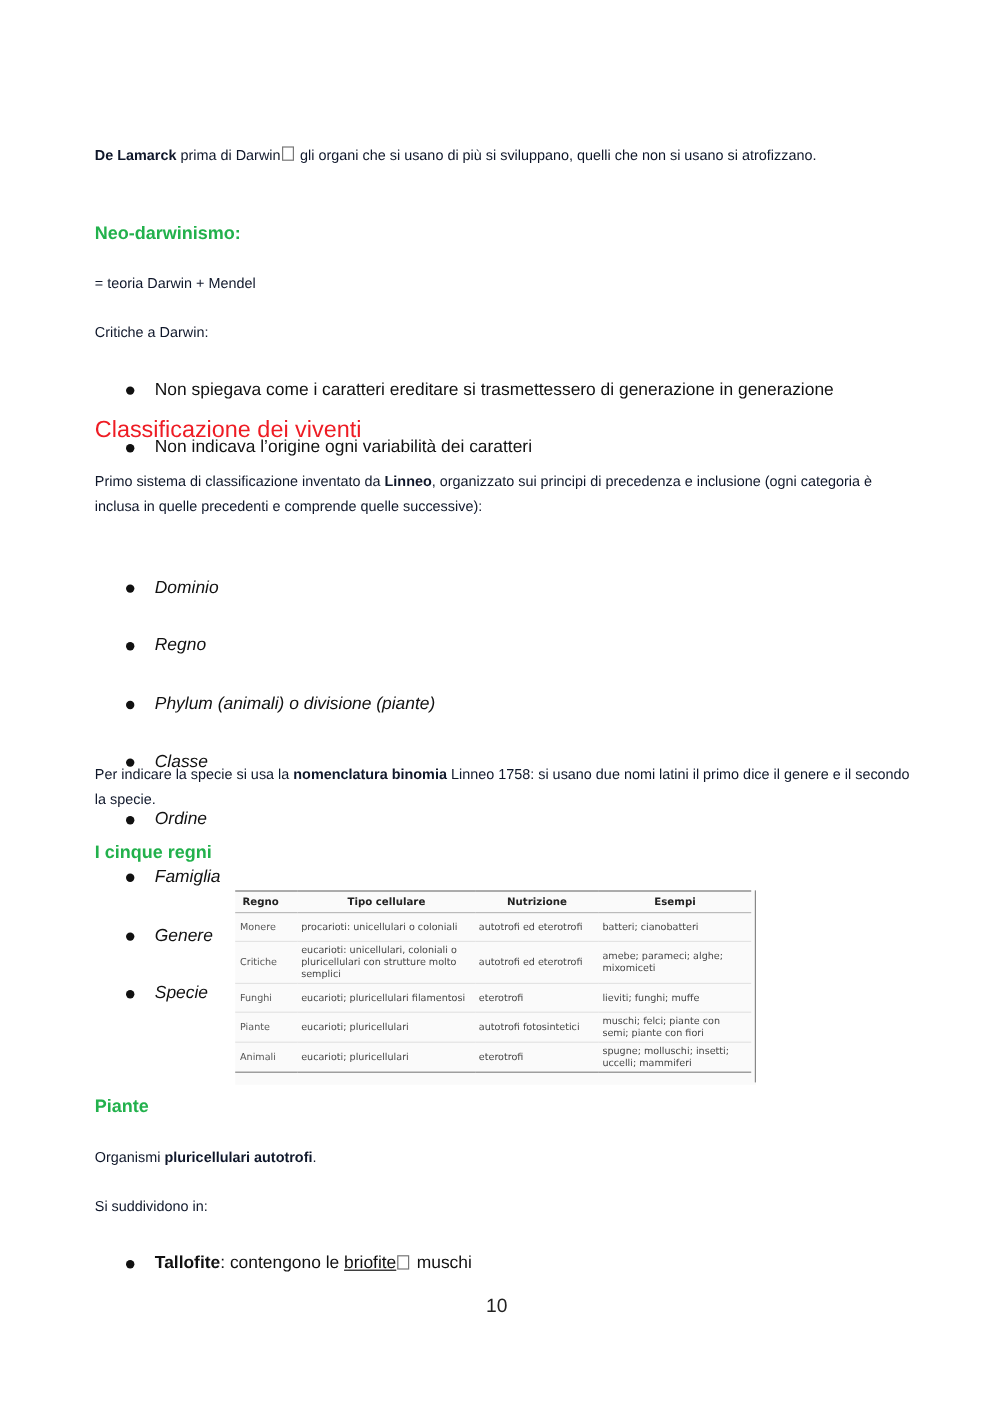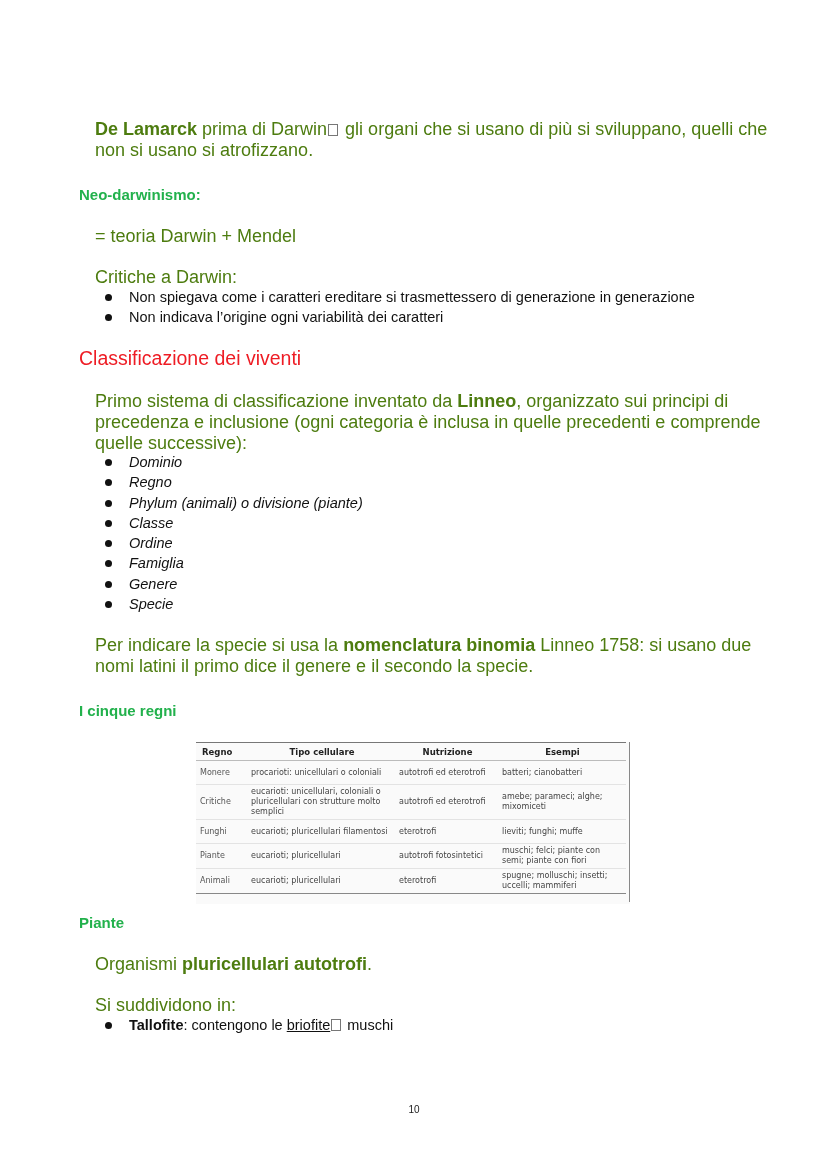--- a/index.html
+++ b/index.html
@@ -2,34 +2,34 @@
 <html><head>
   <meta charset="utf-8">
   <style>
     html, body { margin: 0; padding: 0; background: #ffffff; }
     body {
       width: 828px; height: 1169px; position: relative; overflow: hidden;
       font-family: "Liberation Sans", sans-serif; color: #111111;
     }
     .page { position: absolute; left: 0; top: 0; width: 828px; height: 1169px; }
     .p {
-      position: absolute; left: 95px; width: 680px;
-      font-size: 18px; line-height: 21px; color: #4d7c0f;
+      position: absolute; left: 79px; width: 680px;
+      font-size: 12px; line-height: 21px; color: #0f172a;
     }
     .h-green {
       position: absolute; left: 79px; font-size: 15px; font-weight: bold;
       color: #22b14c; line-height: 20px;
     }
     .h-red {
       position: absolute; left: 79px; font-size: 19.5px; font-weight: normal;
       color: #ee1c24; line-height: 26px;
     }
     ul.bullets { position: absolute; left: 79px; margin: 0; padding: 0; list-style: none; }
     ul.bullets li {
-      position: relative; padding-left: 50px; font-size: 14.5px; line-height: 20.3px; color: #111;
+      position: relative; padding-left: 50px; font-size: 14.5px; line-height: 20.3px; color: #111; margin-top: 28px;
     }
     ul.bullets li::before {
       content: ""; position: absolute; left: 26px; top: 7px; width: 7px; height: 7px;
       border-radius: 50%; background: #111;
     }
     ul.italic li span { font-style: italic; }
     b { font-weight: bold; }
     .u { text-decoration: underline; }
     .box-glyph {
       display: inline-block; width: 8px; height: 10px; border: 1px solid #777;
@@ -55,21 +55,21 @@
     table.regni th.left { text-align: left; padding-left: 6px; }
     table.regni td {
       padding: 2px 3px; vertical-align: middle; line-height: 10px;
       border-bottom: 1px solid #e3e3e3;
       margin-top: 16px;
     }
     table.regni tr:last-child td { border-bottom: 1.5px solid #888; }
     table.regni td.c1 { padding-left: 4px; color: #555; }
     .pagenum {
       position: absolute; left: 0; width: 828px; top: 1080px; text-align: center;
-      font-size: 10px; color: #222; margin-top: 24px;
+      font-size: 16px; color: #222;
     }
   </style>
 </head>
 <body>
 
 <div class="page">
 
   <div class="p" style="top:119px;">
     <b>De Lamarck</b><span> prima di Darwin</span><span class="box-glyph"></span><span> gli organi che si usano di più si sviluppano, quelli che non si usano si atrofizzano.</span>
   </div>

